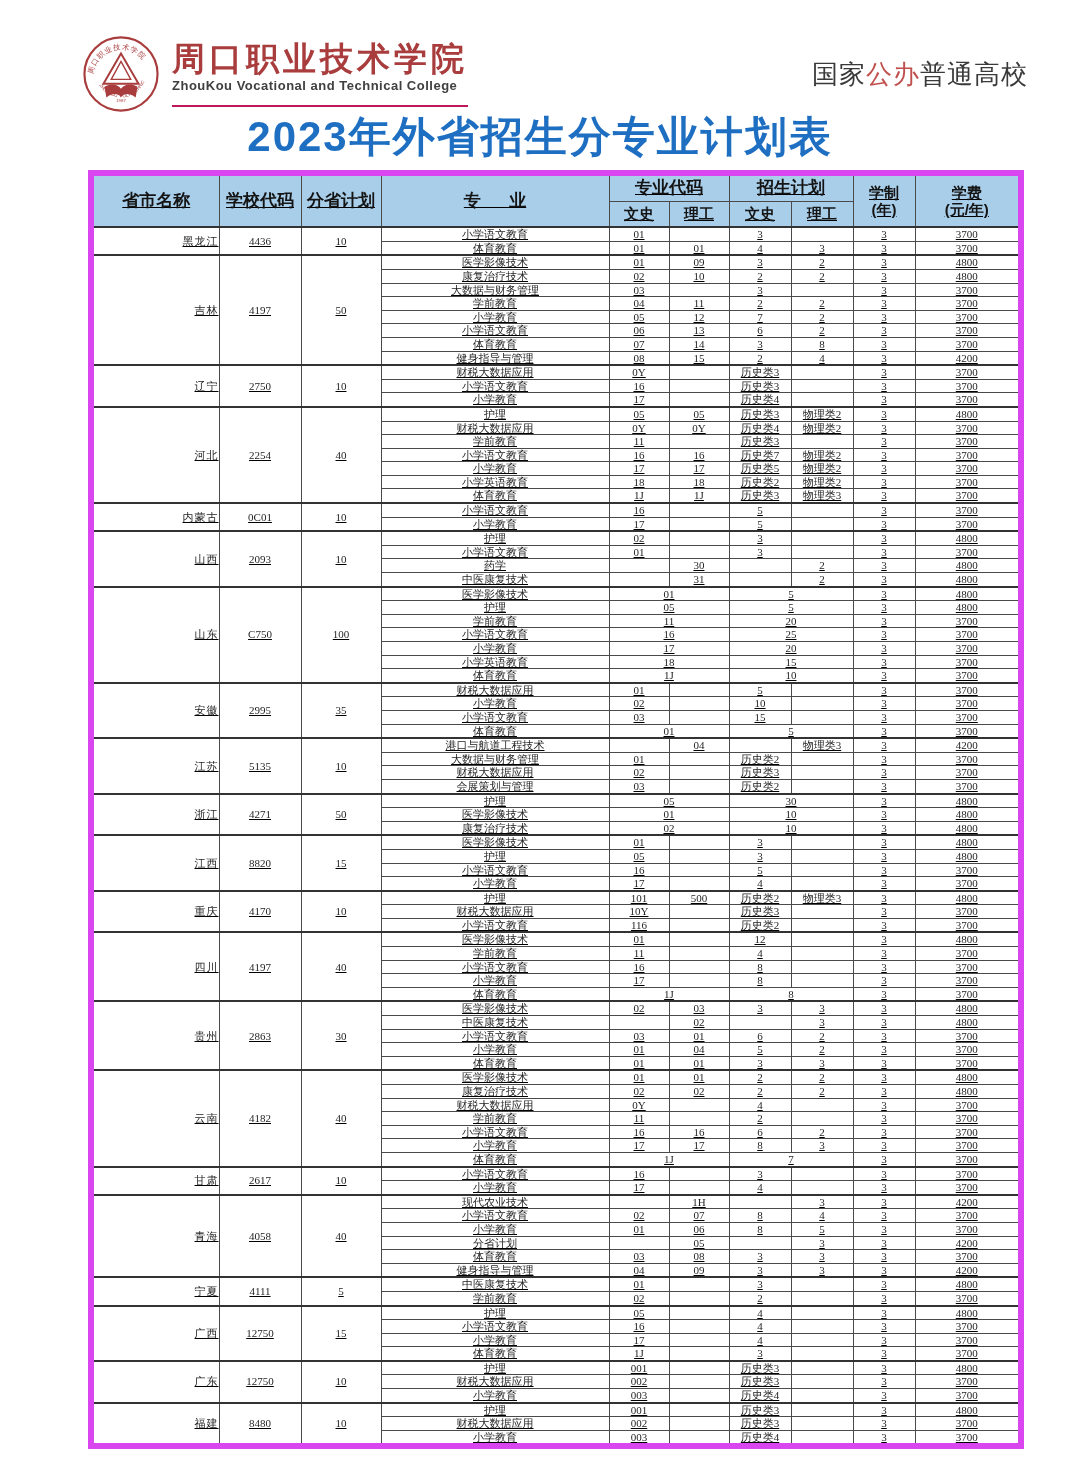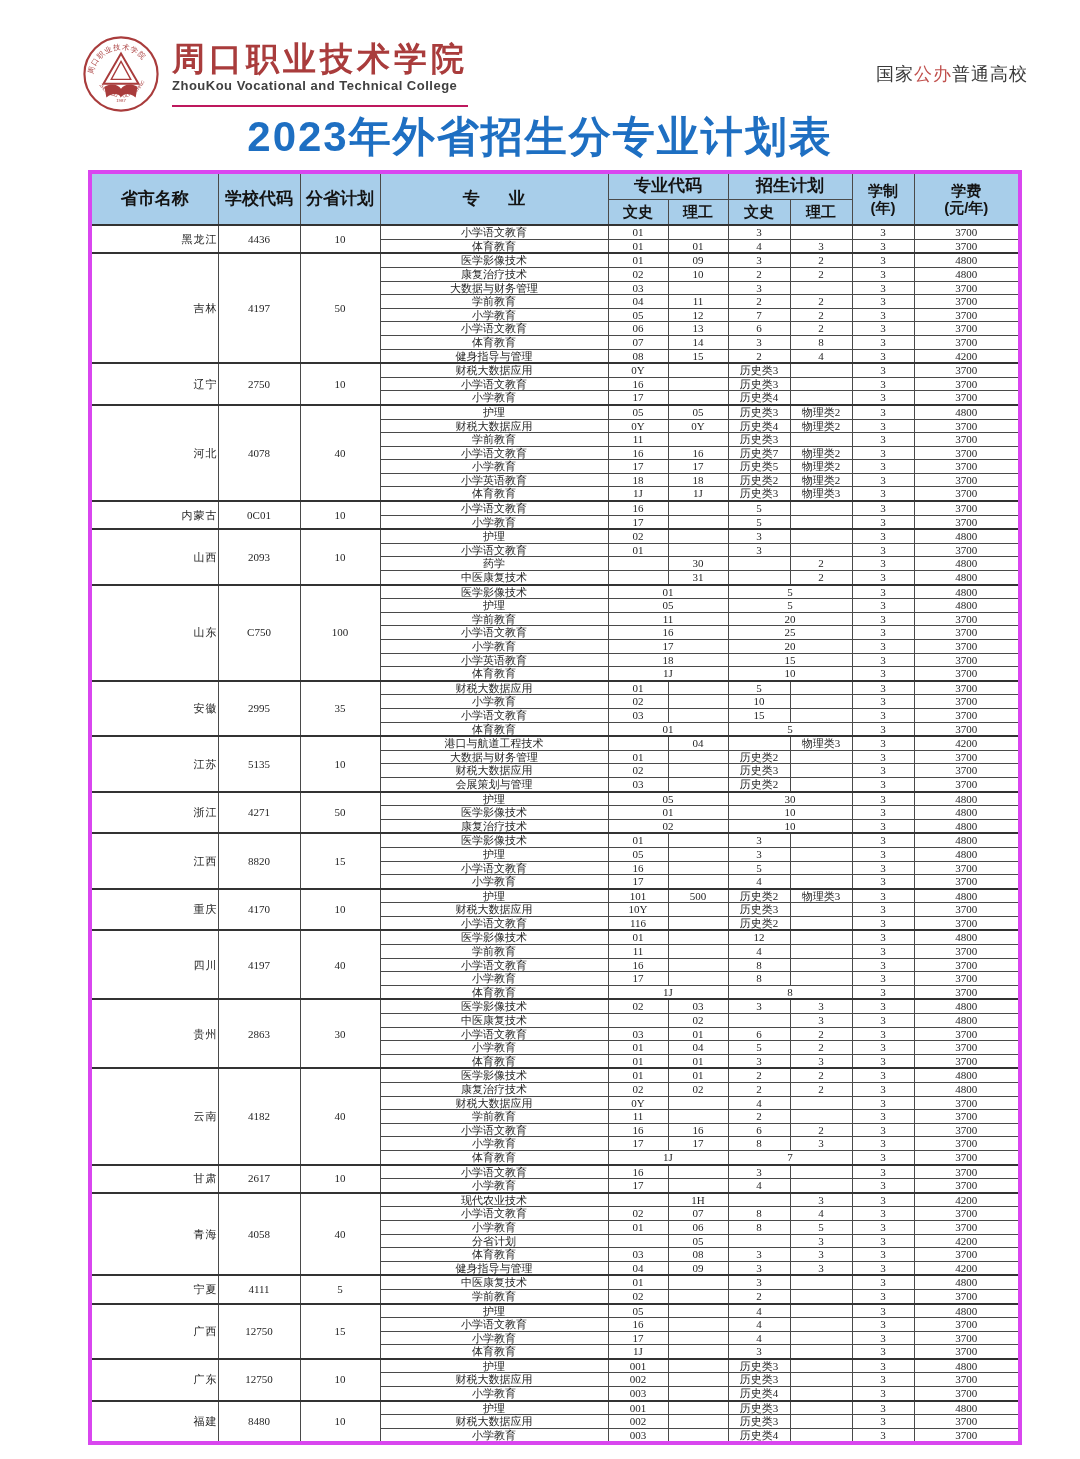--- a/index.html
+++ b/index.html
@@ -23,34 +23,35 @@
     font-weight:bold;font-size:33px;letter-spacing:4px;
     color:#A93C3C;line-height:1.1;
   }
   .en-name{
     font-family:"Liberation Sans","DejaVu Sans",sans-serif;
     font-weight:bold;font-size:13px;color:#404040;
     border-bottom:2px solid #be185d;padding-bottom:12px;letter-spacing:.5px;
   }
   .tagline{
     font-family:"Liberation Sans","DejaVu Sans",sans-serif;
-    font-size:18px;color:#3a3a3a;letter-spacing:1px;white-space:nowrap;text-align:right;
+    font-size:26px;color:#3a3a3a;letter-spacing:1px;white-space:nowrap;text-align:right;
   }
   .tagline .hl{color:#C0504D;}
   .main-title{
     text-align:center;
     font-family:"Liberation Sans","DejaVu Sans",sans-serif;
     font-weight:bold;font-size:42px;letter-spacing:2px;
     color:#1E6FC2;margin-top:0px;line-height:1.1;
   }
   
   .plan-table{
     border-collapse:collapse;table-layout:fixed;
     width:930px;margin:10px 0 0 88px;
-    border:4px solid #d946ef;
+    border:6px solid #d946ef;
+    text-decoration:underline;
   }
   .plan-table th,.plan-table td{
     border:1px solid #4a4a4a;
     text-align:center;vertical-align:middle;
     padding:0;overflow:hidden;white-space:nowrap;
   }
   .plan-table thead th{
     background:#A8CEEA;
     font-family:"Liberation Sans","DejaVu Sans",sans-serif;
     font-weight:bold;font-size:17px;color:#141414;
@@ -267,21 +268,21 @@
           <td class="major">小学教育</td>
           <td>17</td>
           <td></td>
           <td>历史类4</td>
           <td></td>
           <td>3</td>
           <td>3700</td>
         </tr>
         <tr class="prov-first">
           <td class="prov-name" rowspan="7">河北</td>
-          <td class="prov-code" rowspan="7">4078</td>
+          <td class="prov-code" rowspan="7">2254</td>
           <td class="prov-plan" rowspan="7">40</td>
           <td class="major">护理</td>
           <td>05</td>
           <td>05</td>
           <td>历史类3</td>
           <td>物理类2</td>
           <td>3</td>
           <td>4800</td>
         </tr>
         <tr>

